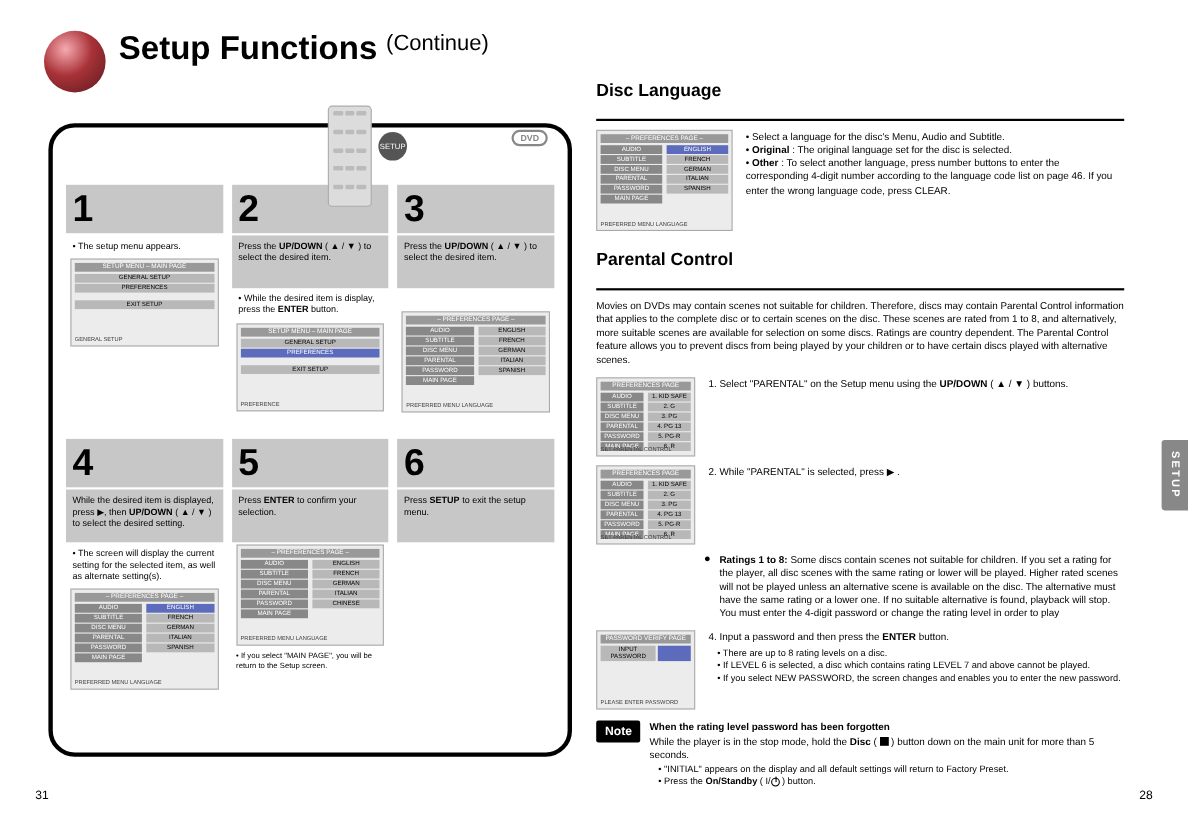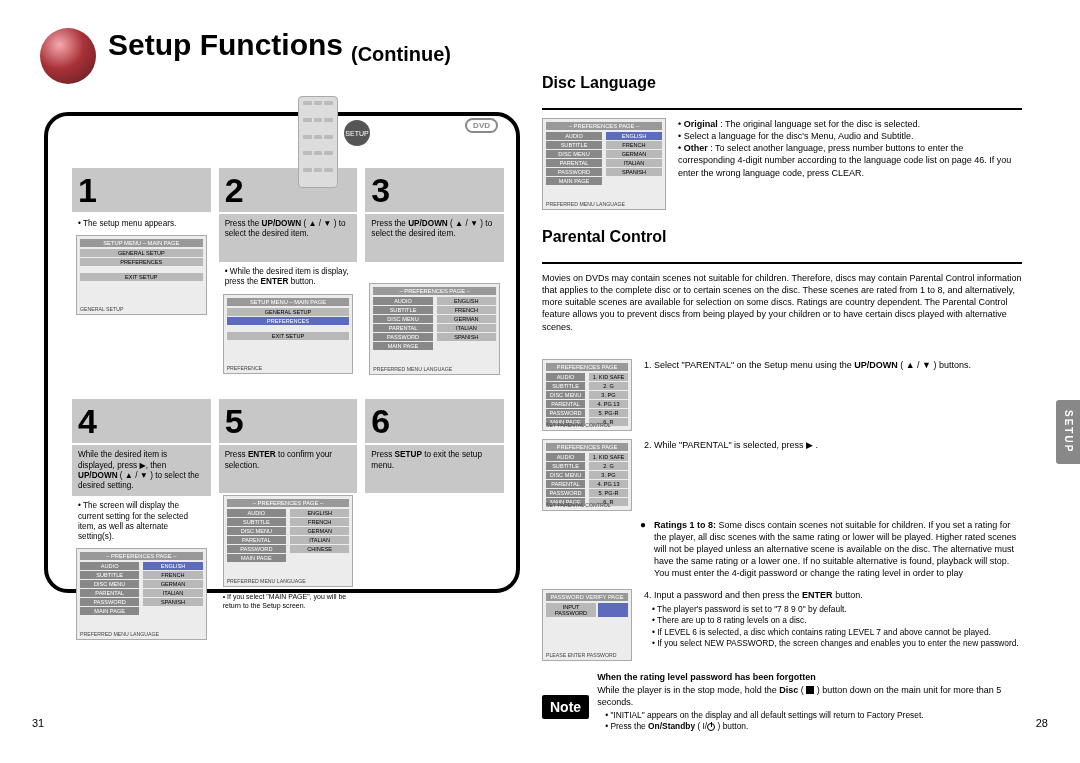--- a/index.html
+++ b/index.html
@@ -24,31 +24,31 @@
 }
 
 .title-row {
   position: absolute;
   left: 108px;
   top: 28px;
   display: flex;
   gap: 8px;
 }
 .title-main { font-size: 30px; font-weight: bold; }
-.title-sub { font-size: 20px; font-weight: bold; padding-bottom: 2px; margin-top: 15px; }
+.title-sub { font-size: 20px; font-weight: normal; padding-bottom: 2px; }
 
 .panel {
   position: absolute;
   left: 44px;
   top: 112px;
   width: 476px;
-  height: 481px;
+  height: 576px;
   border: 4px solid #000;
   border-radius: 24px;
-  padding: 46px 12px 12px 24px;
+  padding: 46px 12px 12px 12px;
 }
 
 .remote {
   position: absolute;
   left: 250px;
   top: -20px;
   width: 40px;
   height: 92px;
   background: #dcdcdc;
   border: 1px solid #aaa;
@@ -94,34 +94,34 @@
   left: 542px;
   top: 74px;
   width: 480px;
 }
 .section-h { font-size: 16px; font-weight: bold; border-bottom: 2px solid #000; padding-bottom: 16px; margin-bottom: 8px; }
 
 .disc-row { display: flex; gap: 12px; align-items: flex-start; margin-bottom: 18px; }
 .disc-bullets { font-size: 9px; line-height: 1.35; flex: 1; }
 .disc-bullets b { font-weight: bold; }
 
-.parental-intro { font-size: 9px; line-height: 1.35; margin-bottom: 26px; }
+.parental-intro { font-size: 9px; line-height: 1.35; margin-bottom: 10px; }
 
 .pc-row { display: flex; gap: 12px; align-items: flex-start; margin-bottom: 8px; }
 .pc-text { flex: 1; font-size: 9px; line-height: 1.4; }
 .pc-text b { font-weight: bold; }
 
 .sub-bullets { font-size: 8.4px; line-height: 1.35; padding-left: 8px; margin-top: 2px; }
 
 .ratings-box { display: flex; gap: 8px; margin: 6px 0 10px 98px; align-items: flex-start; }
 .ratings-label { font-size: 10px; }
 .ratings-desc { font-size: 9px; line-height: 1.35; flex: 1; }
 
 .note-row { display: flex; gap: 8px; margin-top: 10px; align-items: flex-start; }
-.note-badge { background: #000; color: #fff; font-size: 14px; font-weight: bold; padding: 4px 8px; border-radius: 2px; margin-top: 24px; }
+.note-badge { background: #000; color: #fff; font-size: 11px; font-weight: bold; padding: 4px 8px; border-radius: 2px; }
 .note-text { flex: 1; font-size: 9px; line-height: 1.35; }
 
 .side-tab {
   position: absolute;
   right: 0;
   top: 400px;
   width: 24px;
   height: 64px;
   background: #888;
   color: #fff;
@@ -330,22 +330,22 @@
             <div class="mini-chip-sel">ENGLISH</div>
             <div class="mini-chip">FRENCH</div>
             <div class="mini-chip">GERMAN</div>
             <div class="mini-chip">ITALIAN</div>
             <div class="mini-chip">SPANISH</div>
           </div>
       </div>
       <div class="mini-footer">PREFERRED MENU LANGUAGE</div>
     </div>
     <div class="disc-bullets">
+      <div>• Select a language for the disc's Menu, Audio and Subtitle.</div>
       <div><b>• Original</b><span> : The original language set for the disc is selected.</span></div>
-      <div>• Select a language for the disc's Menu, Audio and Subtitle.</div>
       <div><b>• Other</b><span> : To select another language, press number buttons to enter the corresponding 4-digit number according to the language code list on page 46. If you enter the wrong language code, press CLEAR.</span></div>
     </div>
   </div>
 
   <div class="section-h">Parental Control</div>
   <div class="parental-intro">Movies on DVDs may contain scenes not suitable for children. Therefore, discs may contain Parental Control information that applies to the complete disc or to certain scenes on the disc. These scenes are rated from 1 to 8, and alternatively, more suitable scenes are available for selection on some discs. Ratings are country dependent. The Parental Control feature allows you to prevent discs from being played by your children or to have certain discs played with alternative scenes.</div>
 
   <div class="pc-row">
     <div class="mini-screen" style="width:90px; height:72px; margin:0">
       <div class="mini-title">PREFERENCES PAGE</div>
@@ -416,21 +416,20 @@
       <div class="mini-title">PASSWORD VERIFY PAGE</div>
       <div class="mini-row">
           <div class="mini-cell">INPUT PASSWORD</div>
           <div style="flex:0 0 30px; background:#5c6bbb"></div>
         </div>
       <div class="mini-footer">PLEASE ENTER PASSWORD</div>
     </div>
     <div class="pc-text">
       <div><span>4. Input a password and then press the </span><b>ENTER</b><span> button.</span></div>
       <div class="sub-bullets">
-        <div>• The player's password is set to "7 8 9 0" by default.</div>
         <div>• There are up to 8 rating levels on a disc.</div>
         <div>• If LEVEL 6 is selected, a disc which contains rating LEVEL 7 and above cannot be played.</div>
         <div>• If you select NEW PASSWORD, the screen changes and enables you to enter the new password.</div>
       </div>
     </div>
   </div>
 
   <div class="note-row">
     <div class="note-badge">Note</div>
     <div class="note-text">

